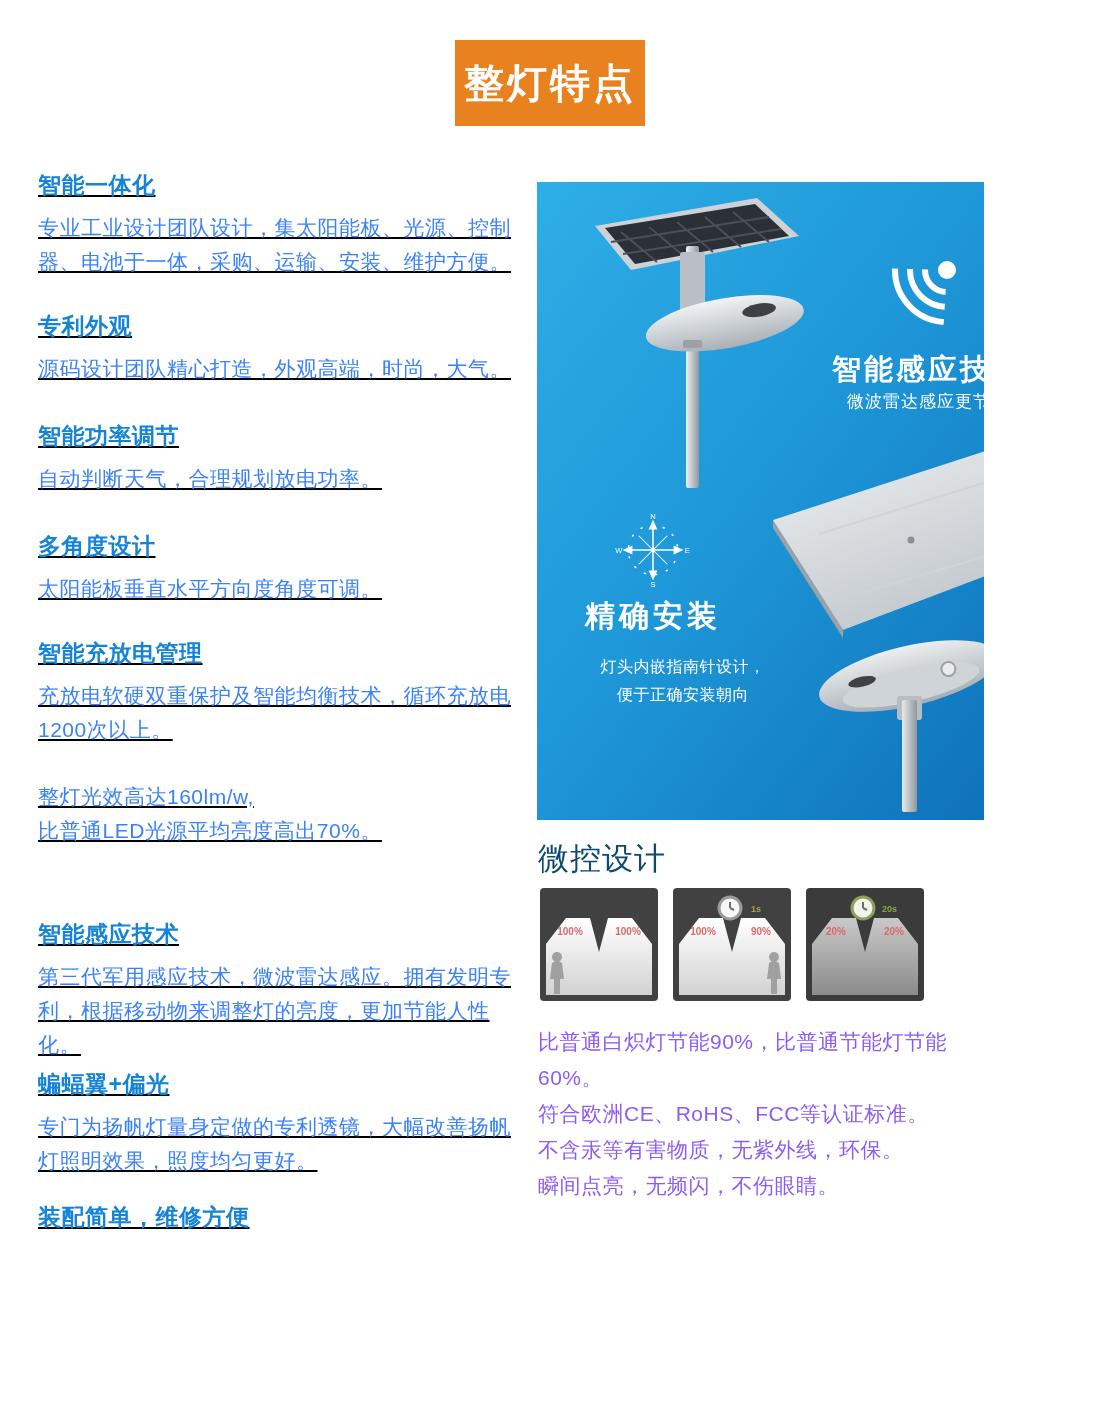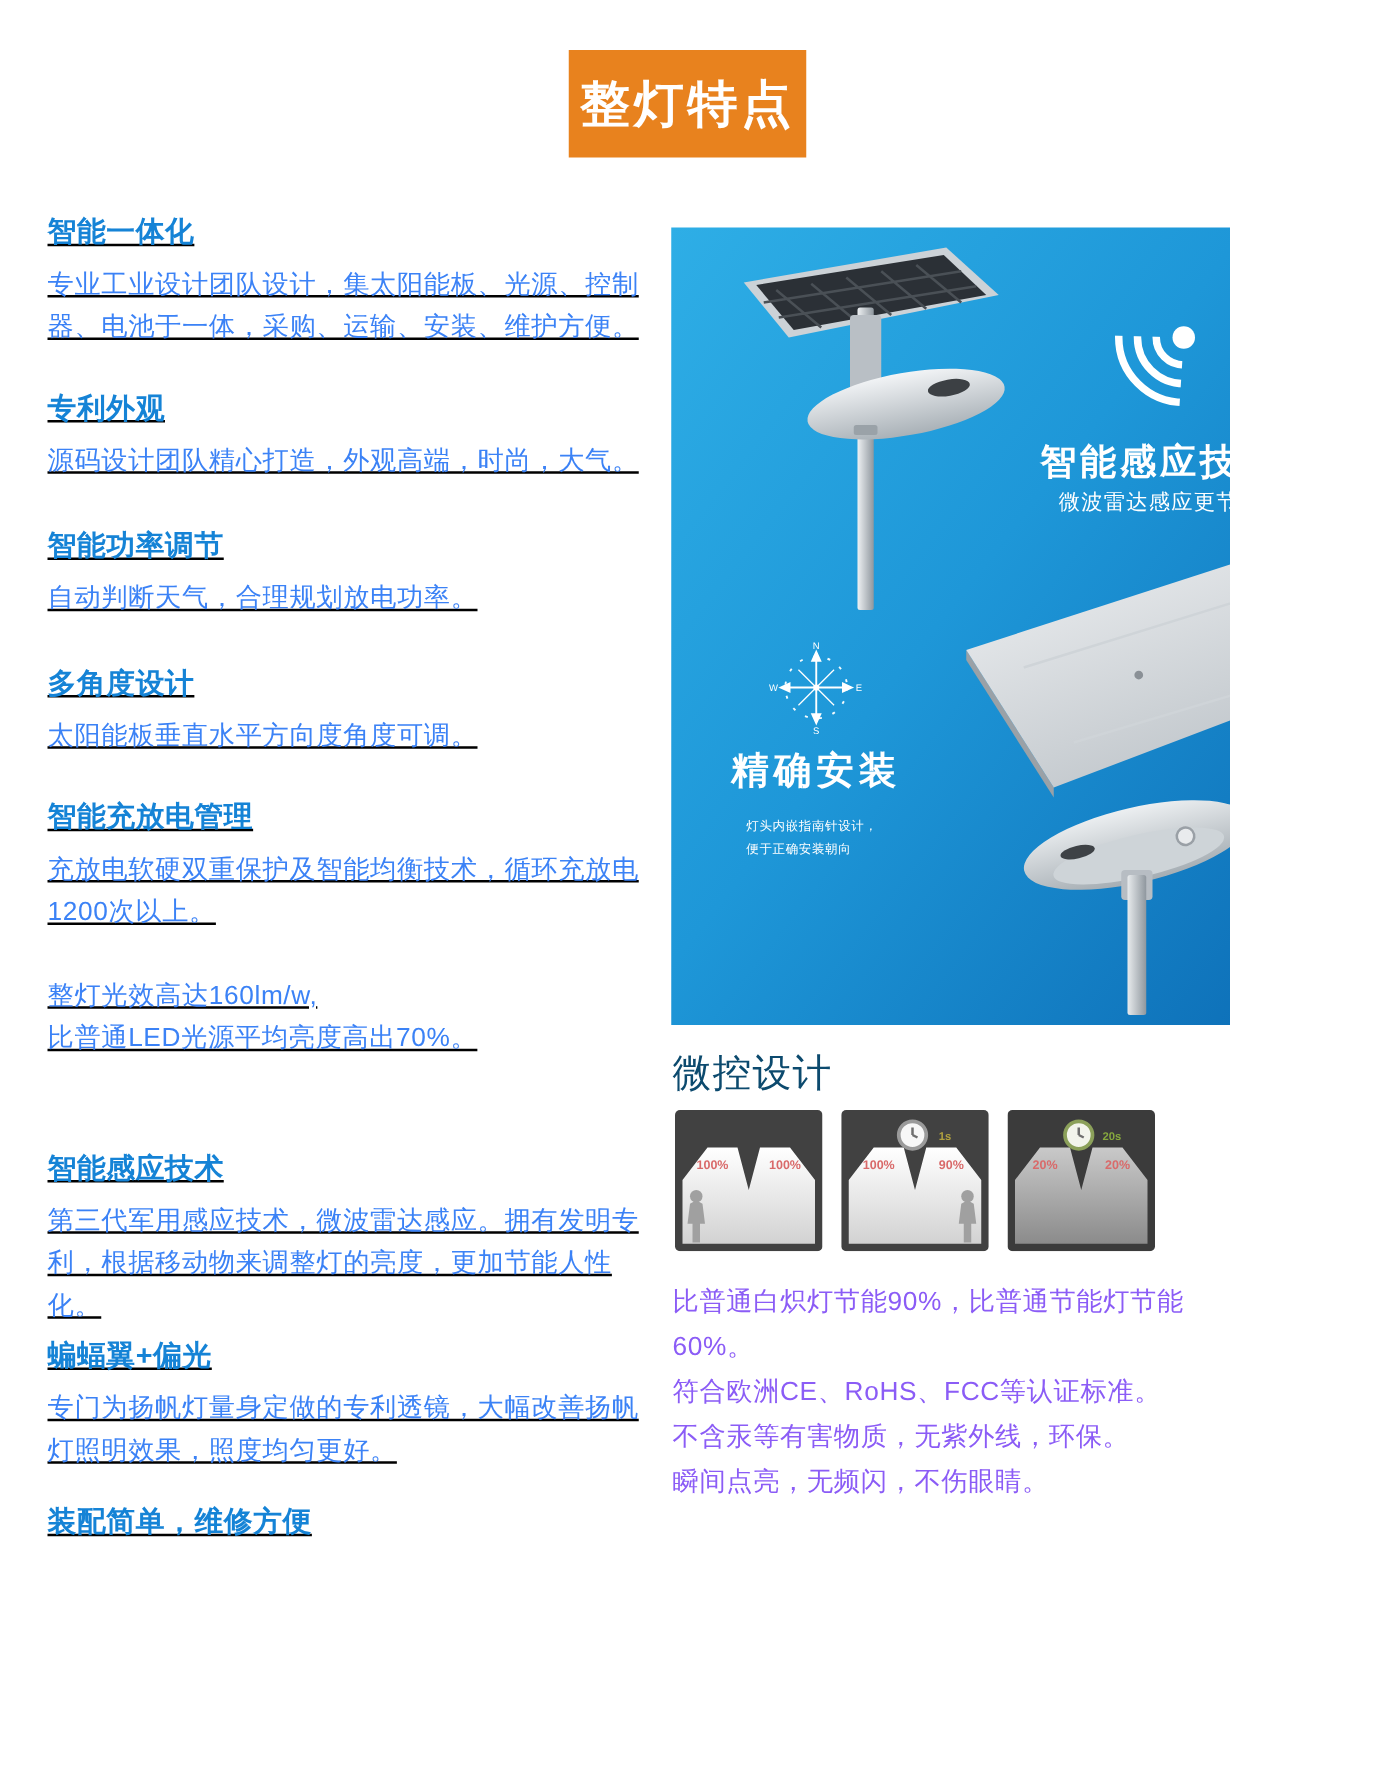--- a/index.html
+++ b/index.html
@@ -25,21 +25,21 @@
   }
   .lamp-top { position:absolute; left:28px; top:8px; }
   .lamp-bottom { position:absolute; left:222px; top:262px; }
   .sensor-block { position:absolute; left:268px; top:72px; width:246px; text-align:center; color:#ffffff; }
   .sensor-block .icon-wrap { height:96px; }
   .panel-title { font-family:"DejaVu Serif","Liberation Serif",serif; font-weight:bold; font-size:29px; letter-spacing:3px; color:#fff; }
   .sensor-block .panel-sub { font-size:17px; letter-spacing:1px; color:#fff; }
   .install-block { position:absolute; left:0px; top:330px; width:232px; text-align:center; color:#ffffff; }
   .install-block .icon-wrap { height:78px; }
   .install-block .panel-title { font-size:30px; letter-spacing:4px; margin-top:6px; }
-  .install-caption { text-align:left; margin:16px 0 0 60px; font-size:10px; line-height:1.75; letter-spacing:0.5px; color:#fff; }
+  .install-caption { text-align:center; margin:16px 0 0 60px; font-size:16px; line-height:1.75; letter-spacing:0.5px; color:#fff; }
 
   .micro-title { position:absolute; left:538px; top:838px; font-size:31px; color:#0c4a6e; font-weight:normal; letter-spacing:1px; }
   .cards { position:absolute; left:540px; top:888px; display:flex; gap:15px; }
   .notes { position:absolute; left:538px; top:1024px; font-size:21px; color:#8b5cf6; line-height:1.72; letter-spacing:0.5px; }
 </style>
 </head>
 <body>
 
 <div class="page">
 

